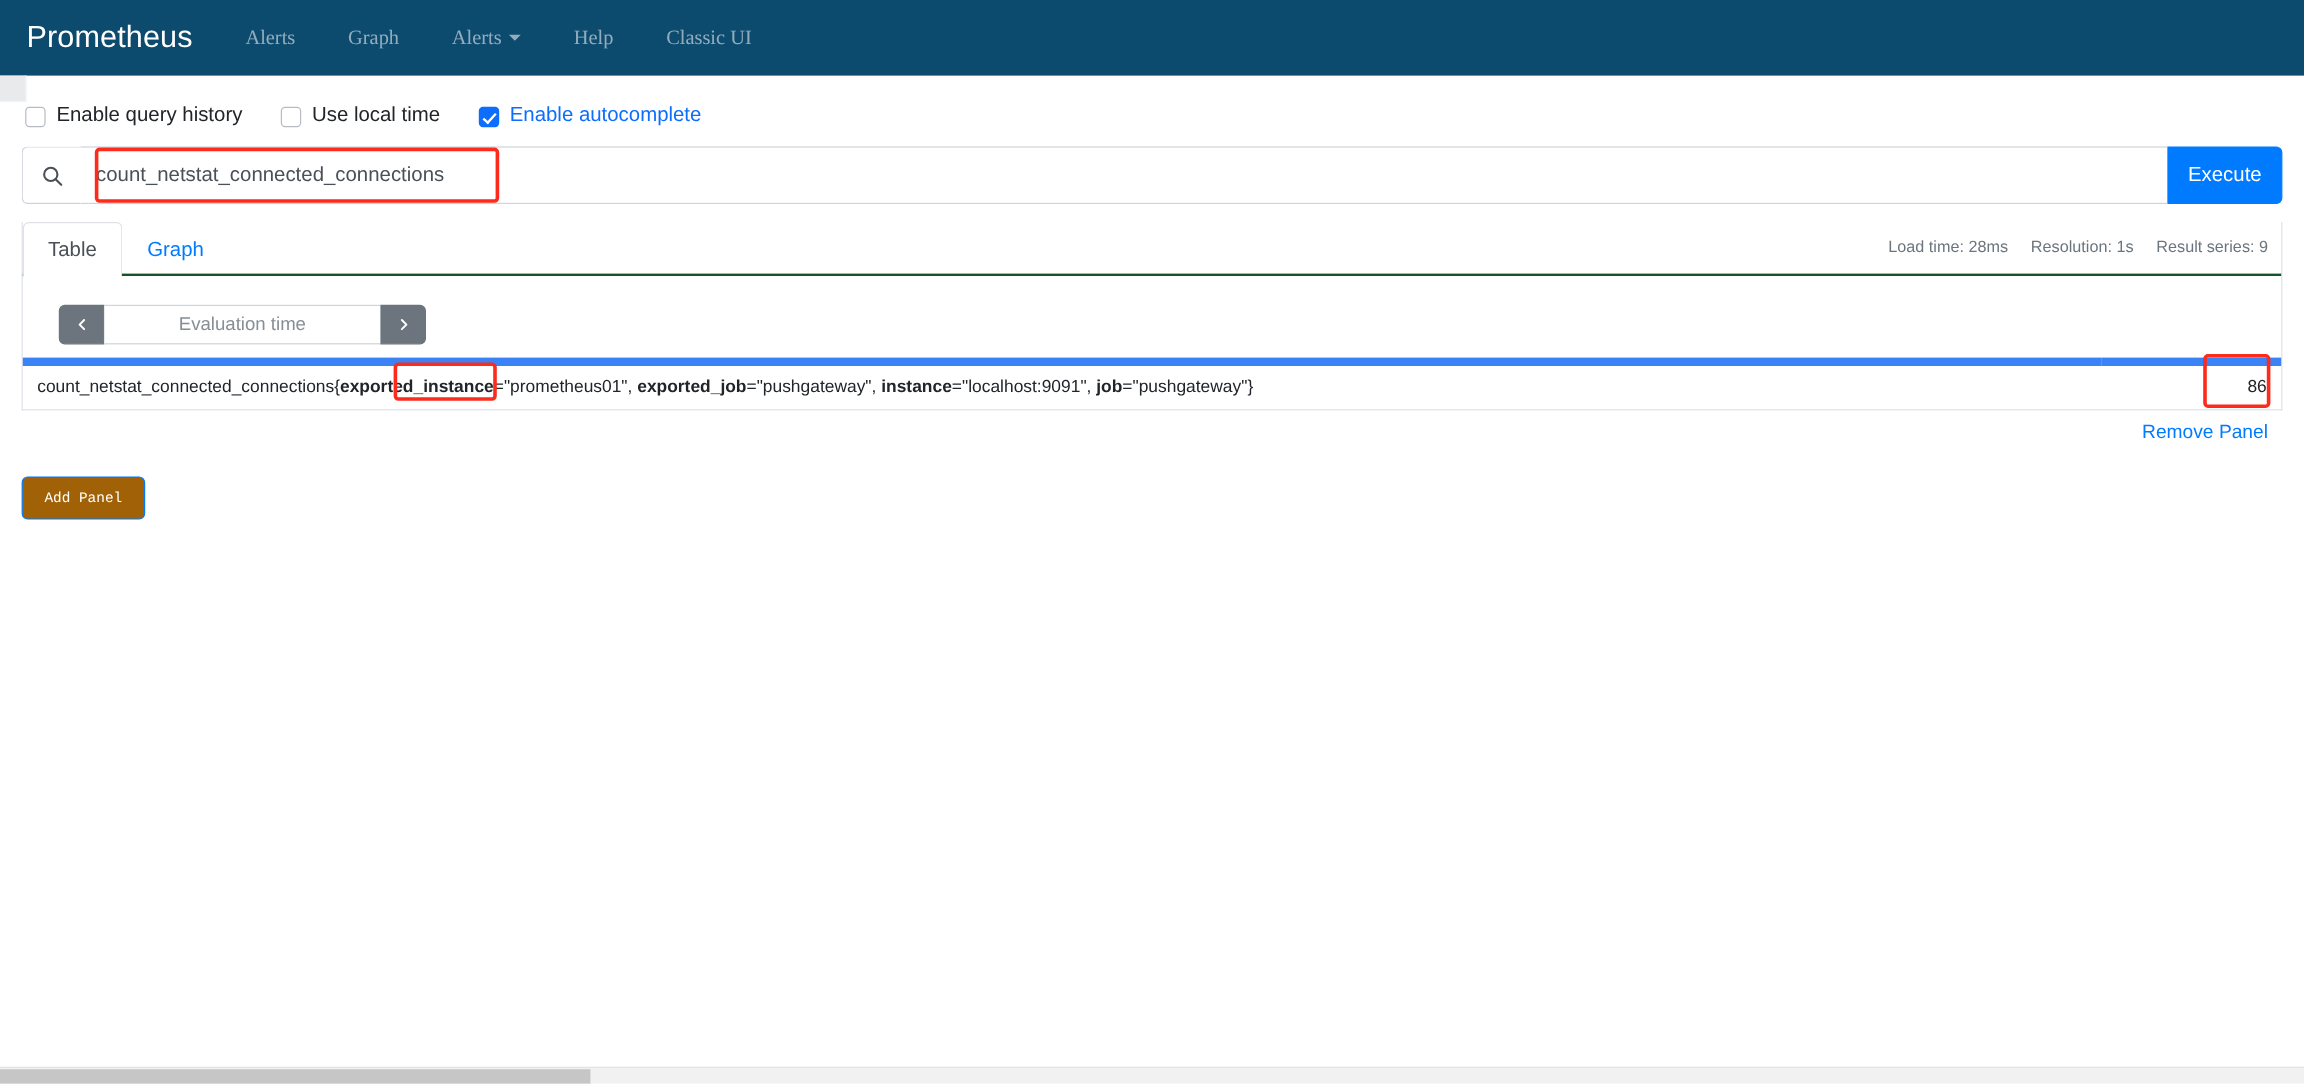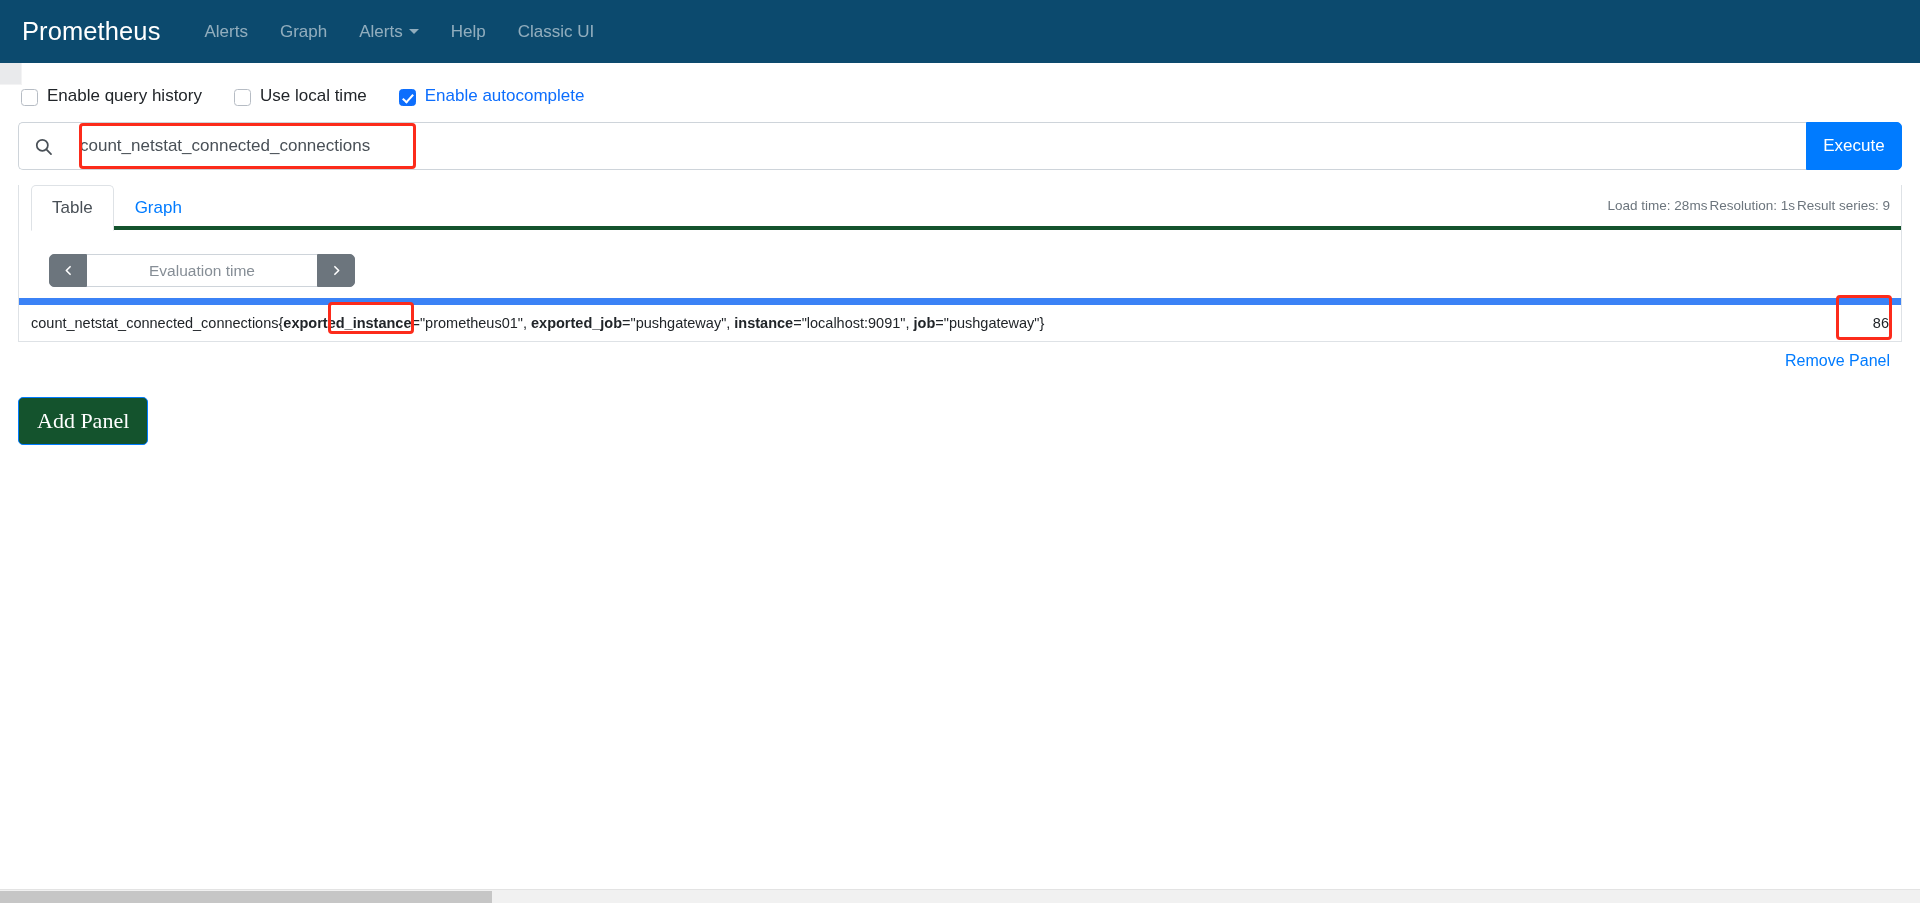--- a/index.html
+++ b/index.html
@@ -28,21 +28,22 @@
     font-size: 25.5px;
     font-weight: 400;
     letter-spacing: 0.1px;
     margin-right: 30px;
     white-space: nowrap;
     cursor: pointer;
   }
   .nav-links {
     display: flex;
     align-items: flex-end;
-    gap: 4px;
+    gap: 16px;
+    font-family: Liberation Serif, serif;
   }
   .nav-link {
     color: rgba(255,255,255,0.55);
     font-size: 17px;
     padding: 6px 14px;
     text-decoration: none;
     white-space: nowrap;
     cursor: pointer;
     display: inline-flex;
     align-items: center;
@@ -191,25 +192,24 @@
     border-top: none;
     margin-top: 15px;
     width: 1884px;
     background: #fff;
     position: relative;
   }
   .tabs-bar {
     display: flex;
     align-items: flex-start;
     justify-content: space-between;
-    border-bottom: 4px solid #14532d;
+    border-bottom: 2px solid #14532d;
     height: 45px;
     padding-left: 0;
     position: relative;
-    margin-left: 12px;
   }
   .tabs {
     display: flex;
     align-items: stretch;
     height: 46px;
     margin-bottom: -1px;
   }
   .tab {
     font-size: 17px;
     padding: 11px 20px 10px 20px;
@@ -221,21 +221,21 @@
     line-height: 22px;
   }
   .tab.active {
     color: #495057;
     background: #fff;
     border-color: #dee2e6 #dee2e6 #fff;
   }
   .meta {
     display: flex;
     align-items: flex-end;
-    gap: 2px;
+    gap: 19px;
     font-size: 13.5px;
     color: #6c757d;
     padding-right: 11px;
     padding-top: 13px;
     white-space: nowrap;
   }
 
   
   .panel-body { padding: 12px 0 0 0; }
   .eval-wrap {
@@ -304,28 +304,28 @@
   }
   .remove-panel {
     color: #007bff;
     font-size: 16px;
     cursor: pointer;
     text-decoration: none;
   }
 
   .add-panel-wrap { padding: 16px 18px 0 18px; }
   .add-panel-btn {
-    background: #14532d;
+    background: #a16207;
     color: #fff;
     border: 1px solid #007bff;
     border-radius: 5px;
-    font-size: 22px;
+    font-size: 12px;
     padding: 10px 18px;
     cursor: pointer;
-    font-family: Liberation Serif, serif;
+    font-family: Liberation Mono, monospace;
   }
 
   
   .bottom-strip {
     position: absolute;
     left: 0;
     bottom: 0;
     width: 1920px;
     height: 14px;
     background: #f1f1f1;

